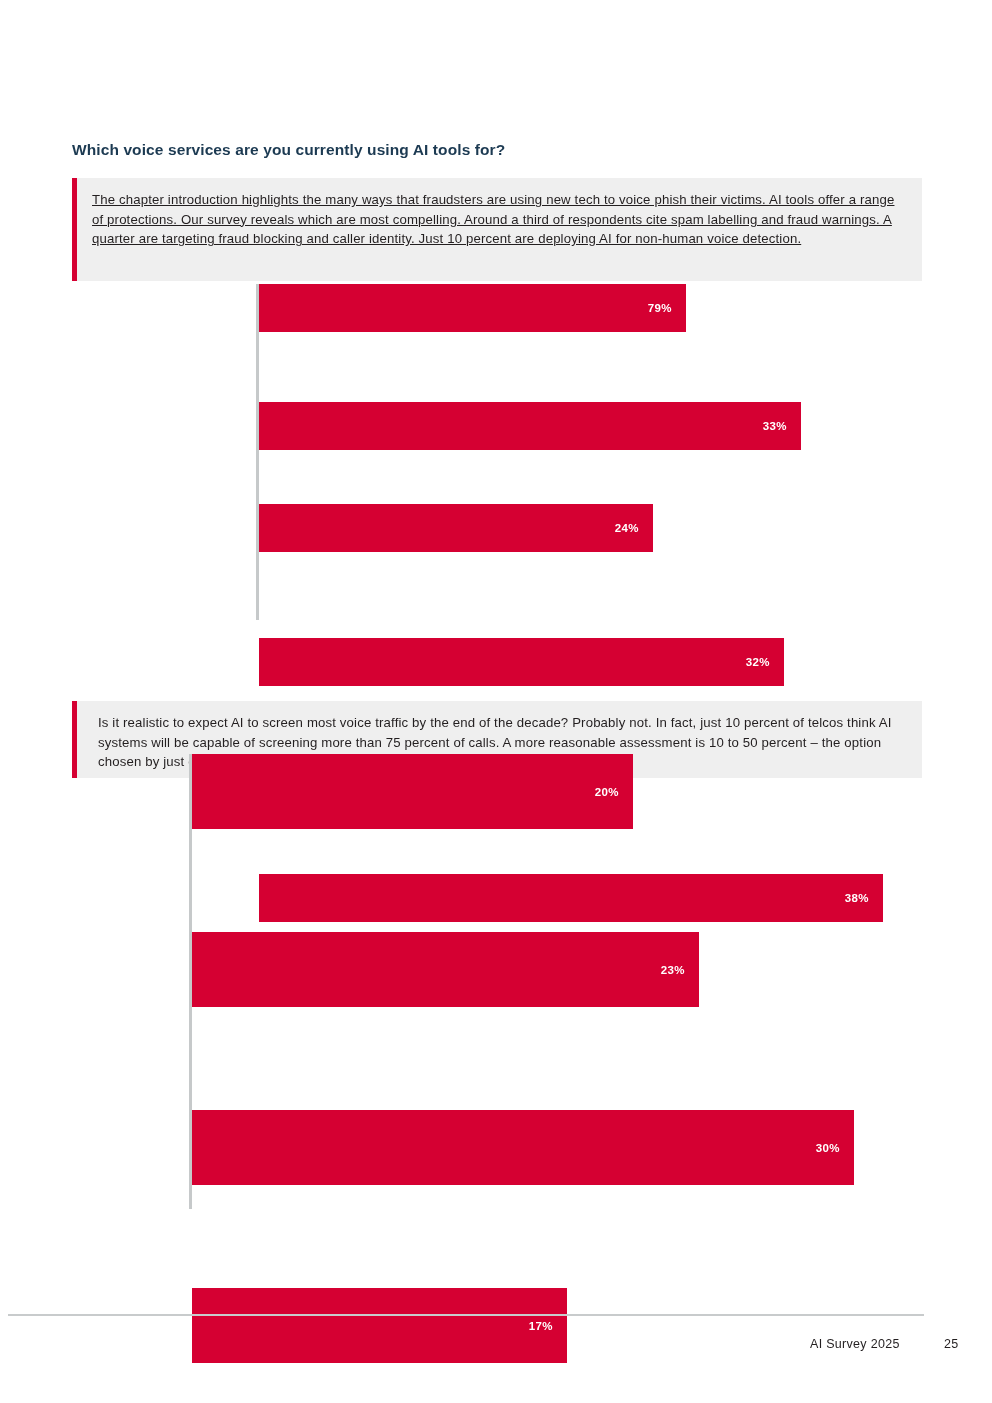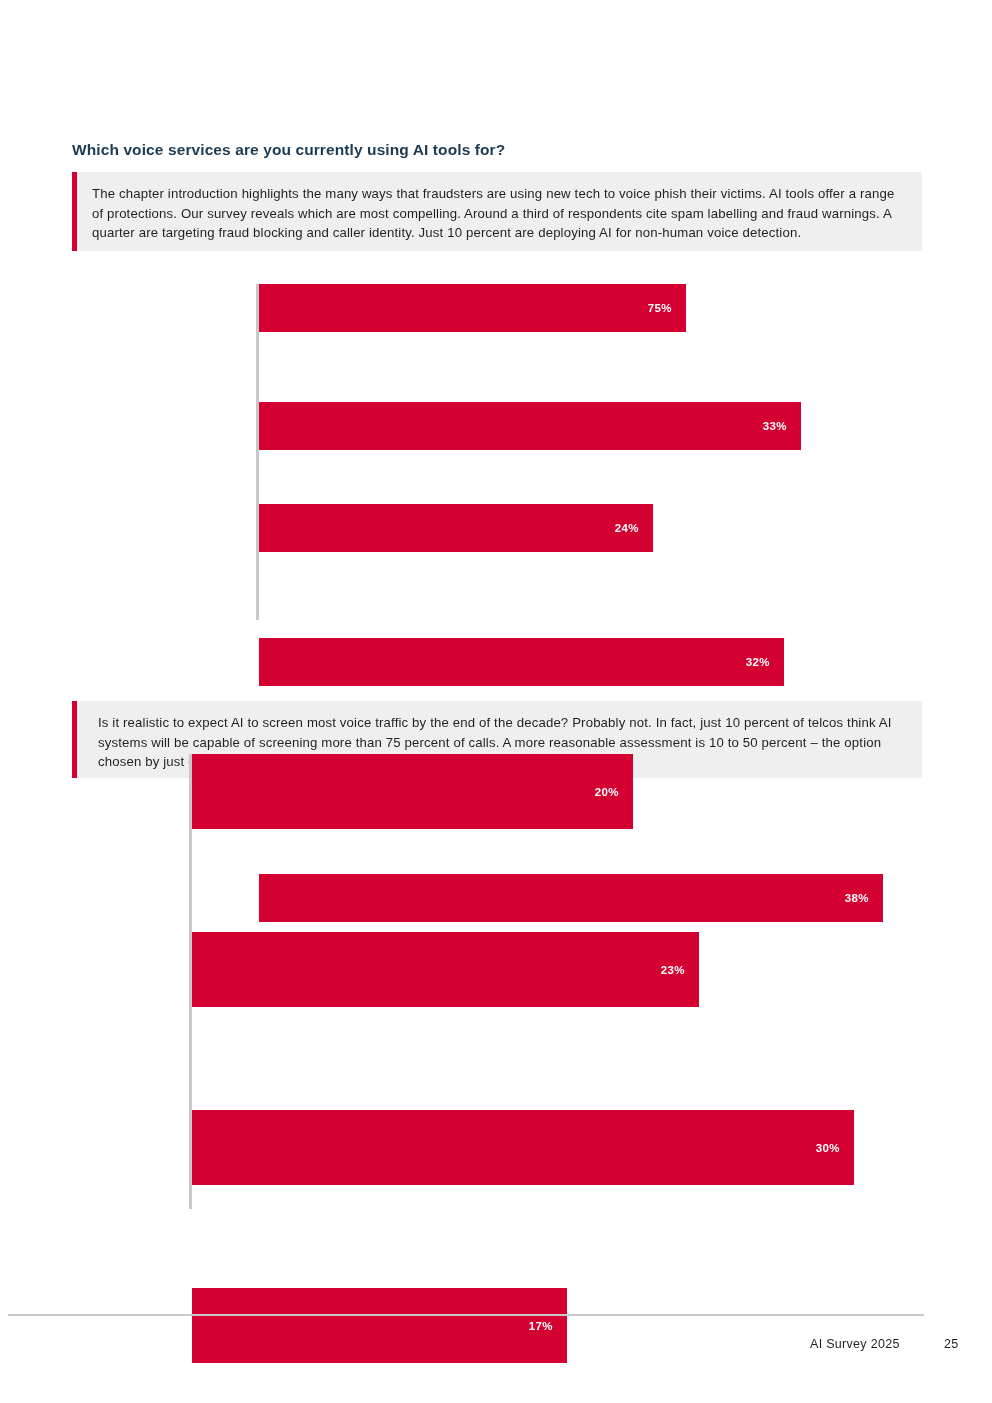--- a/index.html
+++ b/index.html
@@ -45,23 +45,24 @@
   }
   .callout p {
     margin: 0;
     padding: 0;
     font-size: 13.2px;
     line-height: 19.6px;
     color: #231f20;
     letter-spacing: 0.15px;
   }
   #callout-1 {
-    top: 172px;
-    height: 79px;
+    top: 178px;
+    height: 103px;
     padding: 12px 14px 12px 15px;
+    text-decoration: underline;
   }
   #callout-2 {
     top: 701px;
     height: 77px;
     padding: 12px 14px 12px 21px;
   }
 
   
   .chart {
     position: absolute;
@@ -135,21 +136,21 @@
   <div class="callout" id="callout-1">
     <p>The chapter introduction highlights the many ways that fraudsters are using new tech to voice phish their victims. AI tools offer a range of protections. Our survey reveals which are most compelling. Around a third of respondents cite spam labelling and fraud warnings. A quarter are targeting fraud blocking and caller identity. Just 10 percent are deploying AI for non-human voice detection.</p>
   </div>
 
   <div class="chart" id="chart-1">
     <div class="axis-line"></div>
 
     <div class="bar-row" style="top:0px;">
 
       <div class="bar" style="top:0px; width:427px;">
-        <span class="bar-value">75%</span>
+        <span class="bar-value">79%</span>
       </div>
     </div>
 
     <div class="bar-row" style="top:59px;">
 
       <div class="bar" style="top:59px; width:542px;">
         <span class="bar-value">33%</span>
       </div>
     </div>
 

